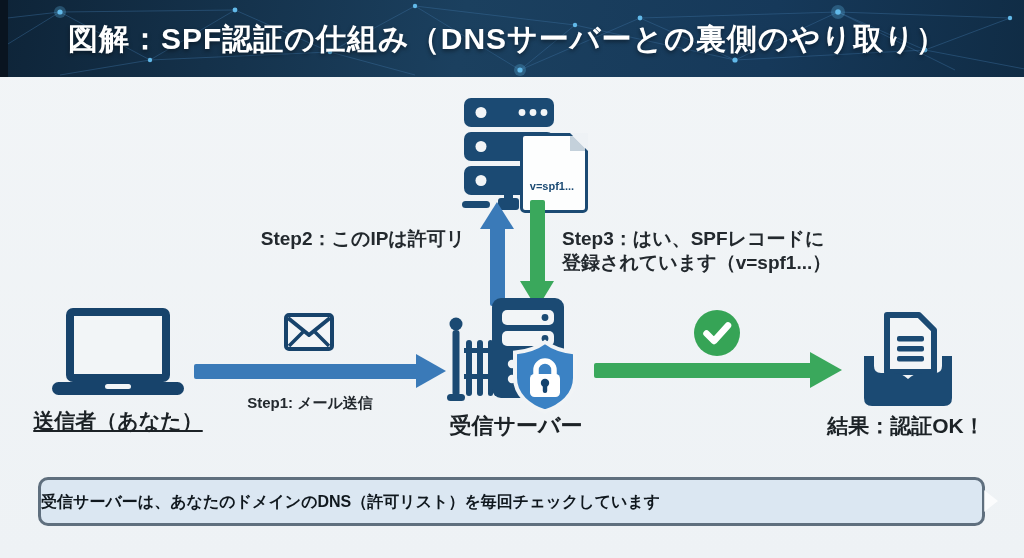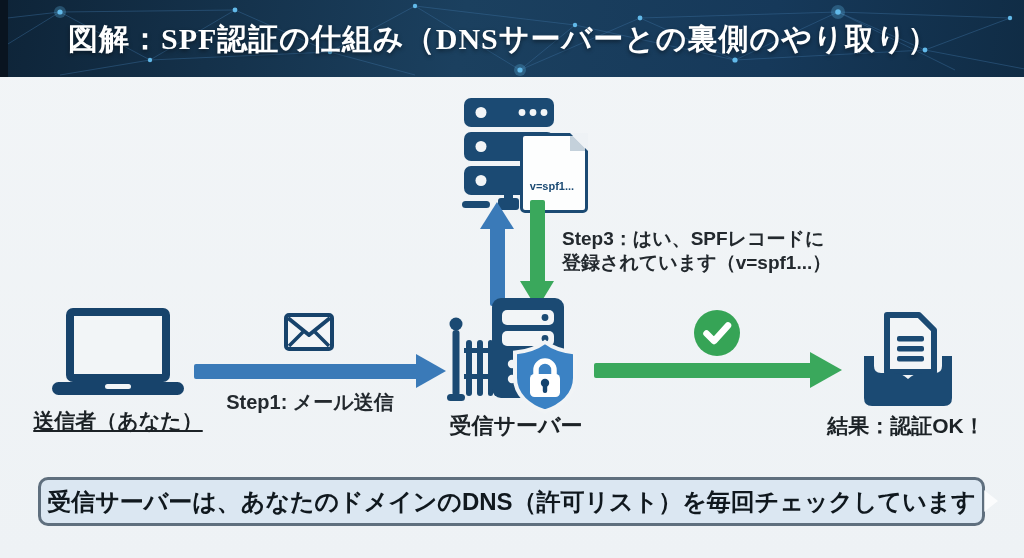--- a/index.html
+++ b/index.html
@@ -2,21 +2,21 @@
 <html><head>
 <meta charset="utf-8">
 <style>
   * { margin:0; padding:0; box-sizing:border-box; }
   html,body { width:1024px; height:558px; overflow:hidden; }
   body { font-family:"Liberation Sans","DejaVu Sans",sans-serif; background:#f1f4f6; }
   .frame { position:relative; width:1024px; height:558px; background:linear-gradient(180deg,#f2f5f7 0%,#eef2f5 100%); overflow:hidden; }
 
   
   .title-bar { position:absolute; left:0; top:0; width:1024px; height:77px;
-    background:linear-gradient(100deg,#0e2438 0%,#1b405f 45%,#16395a 75%,#102c45 100%);font-family:Liberation Serif, serif; }
+    background:linear-gradient(100deg,#0e2438 0%,#1b405f 45%,#16395a 75%,#102c45 100%); }
   .title-bar .edge { position:absolute; left:0; top:0; width:8px; height:77px; background:#091420; }
   .net-pattern { position:absolute; left:0; top:0; width:1024px; height:77px; }
   .page-title { position:absolute; left:68px; top:0; height:77px; line-height:77px;
     color:#ffffff; font-size:30px; font-weight:700; letter-spacing:1px; white-space:nowrap;
     text-shadow:0 2px 4px rgba(0,0,0,.45); }
 
   
   .abs { position:absolute; }
   .lbl { font-weight:700; color:#1c2226; text-align:center; }
   .step-txt { font-size:19px; font-weight:600; color:#23292e; line-height:24px; text-align:center; white-space:nowrap; }
@@ -34,22 +34,22 @@
   .record-doc .fold { position:absolute; right:-3px; top:-3px; width:0; height:0;
     border-top:18px solid #eef2f5; border-left:18px solid transparent; }
   .record-doc .fold-line { position:absolute; right:-3px; top:-3px; width:0; height:0;
     border-bottom:18px solid #1b4a73; border-right:18px solid transparent; opacity:.25; }
   .record-doc .rec-txt { position:absolute; left:0; right:4px; top:44px; text-align:center;
     font-size:11px; font-weight:700; color:#1b4a73; }
 
   
   .note-box { position:absolute; left:38px; top:477px; width:947px; height:49px;
     background:#dbe7f2; border:3px solid #5f6f7e; border-radius:10px; }
-  .note-box .note-txt { width:100%; height:100%; line-height:43px; text-align:center;
-    font-size:24px; font-weight:700; color:#10181e; white-space:nowrap; }
+  .note-box .note-txt { width:100%; height:100%; line-height:43px; 
+    font-size:16px; font-weight:700; color:#10181e; white-space:nowrap; }
   .next-chevron { position:absolute; left:984px; top:490px; width:0; height:0;
     border-top:11px solid transparent; border-bottom:11px solid transparent;
     border-left:14px solid rgba(255,255,255,.75); }
 
   .check-badge { position:absolute; left:694px; top:310px; width:46px; height:46px; }
 </style>
 </head>
 <body>
 
 <div class="frame">
@@ -116,20 +116,21 @@
   </div>
 
 
   <div class="shaft-v blue" style="left:490px; top:227px; height:79px;"></div>
   <div class="head" style="left:480px; top:202px; border-left:17px solid transparent; border-right:17px solid transparent; border-bottom:27px solid #3a7ab8;"></div>
 
   <div class="shaft-v green" style="left:530px; top:200px; height:83px;"></div>
   <div class="head" style="left:520px; top:281px; border-left:17px solid transparent; border-right:17px solid transparent; border-top:28px solid #3aa85c;"></div>
 
   <div class="abs step-txt" style="left:258px; top:227px; width:210px;">
+    <div>Step2：このIPは許可リ</div>
   </div>
   <div class="abs step-txt" style="left:562px; top:227px; width:260px;">
     <div>Step3：はい、SPFレコードに</div>
     <div>登録されています（v=spf1...）</div>
   </div>
 
   <svg class="abs" style="left:52px; top:308px;" width="132" height="90" viewBox="0 0 132 90">
     <rect x="14" y="0" width="104" height="74" rx="7" fill="#17436b"></rect>
     <rect x="22" y="8" width="88" height="58" fill="#f2f5f7"></rect>
     <rect x="0" y="74" width="132" height="13" rx="6.5" fill="#17436b"></rect>
@@ -137,21 +138,21 @@
   </svg>
   <div class="abs lbl" style="left:12px; top:407px; width:212px; font-size:21px;text-decoration:underline;">送信者（あなた）</div>
 
   <svg class="abs" style="left:284px; top:312px;" width="50" height="40" viewBox="0 0 50 40">
     <rect x="2" y="3" width="46" height="34" rx="3" fill="#f2f5f7" stroke="#17436b" stroke-width="4"></rect>
     <path d="M4,6 L25,23 L46,6" fill="none" stroke="#17436b" stroke-width="4" stroke-linejoin="round"></path>
     <path d="M5,34 L19,20 M45,34 L31,20" fill="none" stroke="#17436b" stroke-width="3.5"></path>
   </svg>
   <div class="shaft-h blue" style="left:194px; top:364px; width:224px;"></div>
   <div class="head" style="left:416px; top:354px; border-top:17px solid transparent; border-bottom:17px solid transparent; border-left:30px solid #3a7ab8;"></div>
-  <div class="abs step-txt" style="left:190px; top:389px; width:240px; font-weight:700; line-height:27px; font-size:20px;">
+  <div class="abs step-txt" style="left:190px; top:389px; width:240px; font-weight:700; line-height:27px; font-size:15px;">
     <div>Step1: メール送信</div>
   </div>
 
   <svg class="abs" style="left:447px; top:316px;" width="46" height="88" viewBox="0 0 46 88">
     <g fill="#1b4a73">
       <circle cx="9" cy="8" r="6.5"></circle>
       <rect x="5.5" y="14" width="7" height="66" rx="3"></rect>
       <rect x="0" y="78" width="18" height="7" rx="3.5"></rect>
       <rect x="19" y="24" width="6" height="56" rx="3"></rect>
       <rect x="30" y="24" width="6" height="56" rx="3"></rect>

